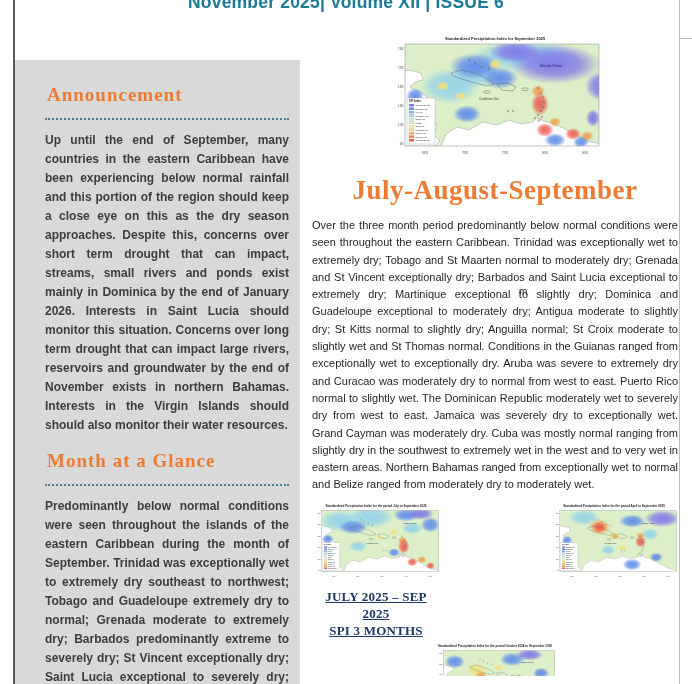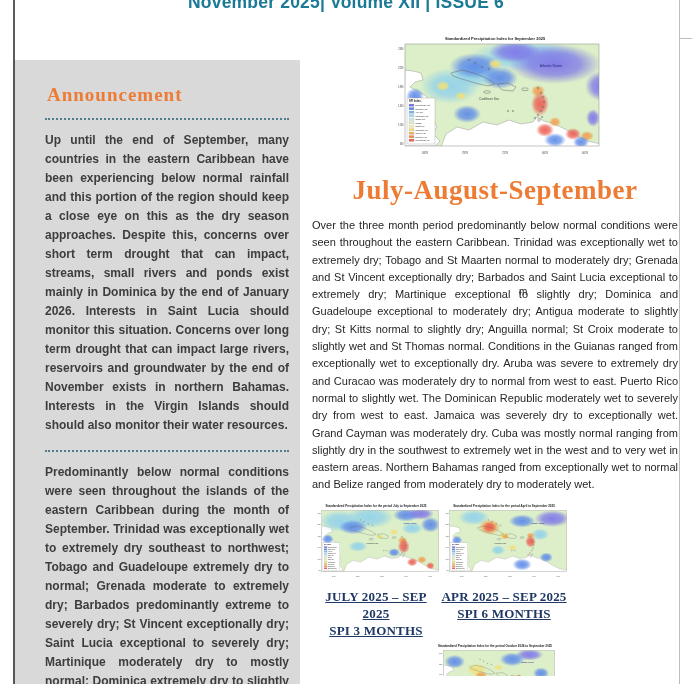--- a/index.html
+++ b/index.html
@@ -27,21 +27,21 @@
 
   
   .main{position:absolute;left:312px;top:36px;width:366px;height:640px;overflow:hidden;}
   .map-top{width:212px;margin:0 auto;}
   .map-title{text-align:center;font-size:4px;line-height:5px;font-weight:bold;color:#222;margin-bottom:1px;}
   .small .map-title,.map-bottom .map-title{font-size:3px;line-height:4px;}
   .map-canvas svg{display:block;width:100%;height:auto;}
   .section-title{font-family:"Liberation Serif","DejaVu Serif",serif;color:#ed7b33;font-weight:bold;
                  text-align:center;font-size:27px;letter-spacing:.5px;margin:15px 0 11px 0;}
   .body-par{font-size:11px;line-height:17.3px;color:#262626;text-align:justify;margin:0 0 10px 0;}
-  .maps-row{display:flex;justify-content:flex-start;margin-top:2px;}
+  .maps-row{display:flex;justify-content:space-between;margin-top:2px;}
   .maps-row figure{margin:0;width:128px;}
   .maps-row .spi-map{width:128px;}
   figcaption{margin-top:8px;text-align:center;}
   .cap-line{display:block;font-family:"Liberation Serif","DejaVu Serif",serif;font-weight:bold;
             color:#1f3864;font-size:13px;line-height:17px;letter-spacing:.2px;
             text-decoration:underline;cursor:pointer;}
   .map-bottom{width:122px;margin:5px auto 0 auto;}
 
   .stray{position:absolute;left:519px;top:286px;font-size:10px;color:#2a2a2a;}
 </style>
@@ -53,20 +53,21 @@
   <div class="masthead">November 2025| Volume XII | ISSUE 6</div>
   <div class="rule-left"></div>
   <div class="rule-right"></div>
   <div class="rule-right-top"></div>
 
   <aside class="sidebar">
     <h2 class="side-title">Announcement</h2>
     <div class="dots"></div>
     <p class="side-par">Up until the end of September, many countries in the eastern Caribbean have been experiencing below normal rainfall and this portion of the region should keep a close eye on this as the dry season approaches. Despite this, concerns over short term drought that can impact, streams, small rivers and ponds exist mainly in Dominica by the end of January 2026. Interests in Saint Lucia should monitor this situation. Concerns over long term drought that can impact large rivers, reservoirs and groundwater by the end of November exists in northern Bahamas. Interests in the Virgin Islands should should also monitor their water resources.</p>
 
+    <h2 class="side-title">Month at a Glance</h2>
     <div class="dots"></div>
     <p class="side-par"><span>Predominantly below normal conditions were seen throughout the islands of the eastern Caribbean during the month of September. Trinidad was exceptionally wet to extremely dry southeast to northwest; Tobago and Guadeloupe extremely dry to normal; Grenada moderate to extremely dry; Barbados predominantly extreme to severely dry; St Vincent exceptionally dry; Saint Lucia exceptional to severely dry; Martinique moderately dry to mostly normal; Dominica extremely dry to slightly wet southwest to northeast; Antigua normal; St Kitts predominantly slightly dry to normal; St Maarten moderate to slightly dry; Anguilla moderately dry to normal; St Croix extreme to moderately wet and St Thomas slightly wet. In the Guianas, conditions ranged from extremely wet to exceptionally dry. Aruba was slightly dry and Curacao was normal. Puerto Rico was predominantly normal ranging to slightly wet in the east.</span><a class="link">Read More;</a></p>
 
     <h2 class="side-title">Latest News</h2>
 
   </aside>
 
   <main class="main">
     <div class="spi-map map-top">
       <div class="map-title">Standardized Precipitation Index for September 2025</div>
@@ -356,24 +357,20 @@
                 <text x="14.5" y="84" font-size="3" fill="#555" text-anchor="end">10N</text>
                 <text x="14.5" y="103" font-size="3" fill="#555" text-anchor="end">6N</text>
                 <text x="36" y="112" font-size="3" fill="#555" text-anchor="middle">84W</text>
                 <text x="76" y="112" font-size="3" fill="#555" text-anchor="middle">78W</text>
                 <text x="116" y="112" font-size="3" fill="#555" text-anchor="middle">72W</text>
                 <text x="156" y="112" font-size="3" fill="#555" text-anchor="middle">66W</text>
                 <text x="196" y="112" font-size="3" fill="#555" text-anchor="middle">60W</text>
   </svg>
             </div>
         </div>
-        <figcaption>
-          <span class="cap-line">APR 2025 – SEP 2025</span>
-          <span class="cap-line">SPI 6 MONTHS</span>
-        </figcaption>
       </figure>
     </div>
 
     <div class="spi-map map-bottom">
       <div class="map-title">Standardized Precipitation Index for the period October 2024 to September 2025</div>
       <div class="map-canvas">
           <svg viewBox="0 0 212 118" xmlns="http://www.w3.org/2000/svg">
     <g clip-path="url(#plotclip)">
       <rect x="16" y="2" width="194" height="102" fill="#dcefc8"></rect>
       <g transform="translate(16,2)">

